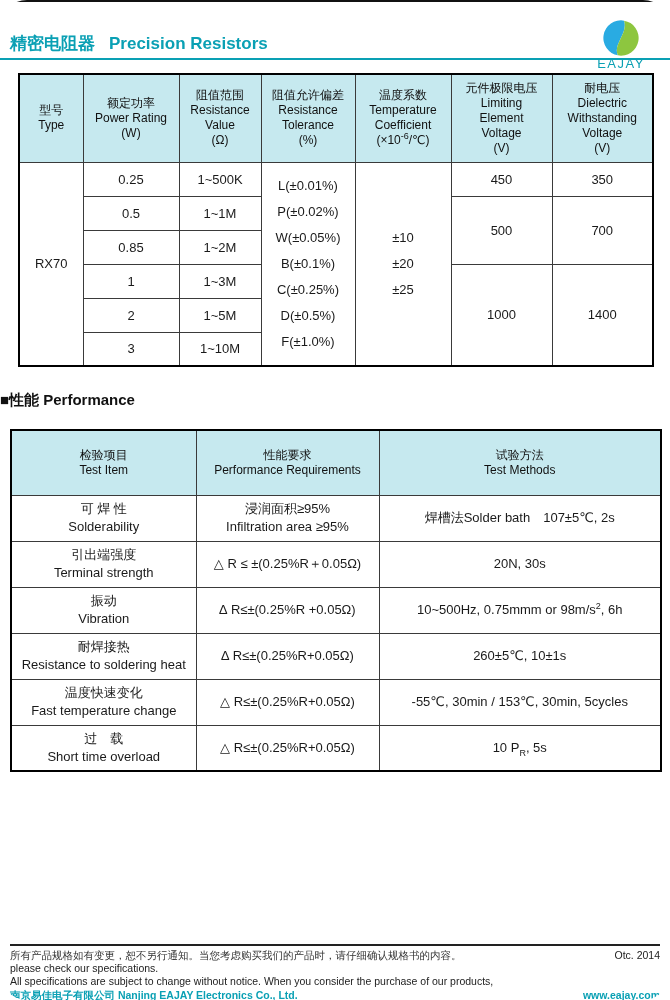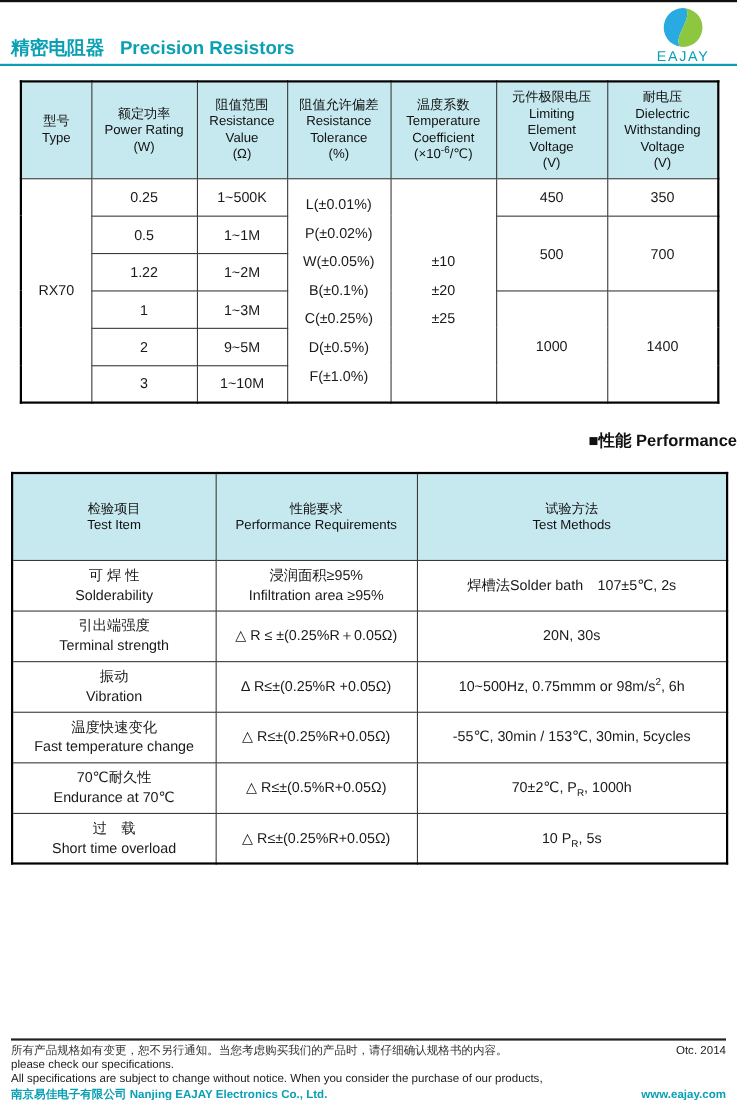--- a/index.html
+++ b/index.html
@@ -1,42 +1,42 @@
 <!DOCTYPE html>
 <html style="--accent: #0aa0b4; --th-bg: #c6e9ef; --logo-blue: #29abe2; --logo-green: #8dc63f;"><head>
 <meta charset="utf-8">
 <style>
   * { margin:0; padding:0; box-sizing:border-box; }
   :root { --accent:#0aa0b4; --th-bg:#c6e9ef; --logo-blue:#29abe2; --logo-green:#8dc63f; }
   html,body { background:#fff; }
   body { width:670px; height:1000px; font-family:"Liberation Sans","DejaVu Sans",sans-serif; color:#1a1a1a; }
-  .page { position:relative; width:670px; height:1000px; overflow:hidden; background:#fff; }
+  .page { position:relative; width:670px; height:1000px; overflow:hidden; background:#fff;border-radius:27px; }
   .topbar { height:2px; background:#111; }
   .header { position:relative; height:56px; }
   .title { position:absolute; left:10px; bottom:3px; color:var(--accent); font-weight:bold; font-size:17px; white-space:nowrap; }
   .title .en { margin-left:14px; }
-  .brand { position:absolute; right:24px; top:5px; width:50px; text-align:center;margin-left:10px; }
+  .brand { position:absolute; right:24px; top:18px; width:50px; text-align:center;margin-left:10px; }
   .brand svg { display:block; margin:0 auto; }
   .logo-blue { fill:var(--logo-blue); }
   .logo-green { fill:var(--logo-green); }
   .brand-name { color:var(--accent); font-size:13px; letter-spacing:1.5px; }
   .rule { height:2px; background:var(--accent); }
   .section-title { font-size:15px; font-weight:bold; color:#111; }
   #ratings-title { margin:6px 0 0 10px; }
-  #perf-title { margin:24px 0 0 0;text-align:right; }
+  #perf-title { margin:24px 0 0 0; }
   table { border-collapse:collapse; table-layout:fixed; }
   .ratings-table { width:634px; margin:13px 0 0 18px; border:2px solid #000; }
   .perf-table { width:650px; margin:19px 0 0 10px; border:2px solid #000; }
   th,td { border:1px solid #3a3a3a; text-align:center; vertical-align:middle; padding:0 2px; }
   thead th { background:var(--th-bg); font-weight:normal; font-size:12px; line-height:15px; color:#111; }
   .ratings-table thead tr { height:88px; }
   .ratings-table tbody tr { height:34px; }
   .ratings-table tbody td { font-size:13px; }
   .multiline { line-height:26px; font-size:13px; }
-  .perf-table thead tr { height:79px; }
+  .perf-table thead tr { height:65px; }
   .perf-table tbody tr { height:46px; }
   .perf-table tbody td { font-size:13px; line-height:18px; }
   td.item { font-size:12.5px; line-height:17px; }
   sup,sub { font-size:9px; line-height:0; }
   .footer { position:absolute; left:10px; width:650px; top:944px; border-top:2px solid #222; padding-top:3px; font-size:10.5px; line-height:13px; color:#222; }
   .footer-row1 { display:flex; justify-content:space-between; }
   .notice-zh { color:#333; }
   .company-row { display:flex; justify-content:space-between; color:var(--accent); font-weight:bold; margin-top:1px; }
 </style>
 </head>
@@ -95,32 +95,32 @@
         <td>450</td>
         <td>350</td>
       </tr>
       <tr>
         <td>0.5</td>
         <td>1~1M</td>
         <td rowspan="2">500</td>
         <td rowspan="2">700</td>
       </tr>
       <tr>
-        <td>1.22</td>
+        <td>0.85</td>
         <td>1~2M</td>
       </tr>
       <tr>
         <td>1</td>
         <td>1~3M</td>
         <td rowspan="3">1000</td>
         <td rowspan="3">1400</td>
       </tr>
       <tr>
         <td>2</td>
-        <td>9~5M</td>
+        <td>1~5M</td>
       </tr>
       <tr>
         <td>3</td>
         <td>1~10M</td>
       </tr>
     </tbody>
   </table>
 
   <h2 class="section-title" id="perf-title">■性能  Performance</h2>
 
@@ -147,28 +147,28 @@
         <td class="item">引出端强度<br>Terminal strength</td>
         <td>△ R ≤ ±(0.25%R＋0.05Ω)</td>
         <td>20N, 30s</td>
       </tr>
       <tr>
         <td class="item">振动<br>Vibration</td>
         <td>∆ R≤±(0.25%R +0.05Ω)</td>
         <td>10~500Hz, 0.75mmm or 98m/s<sup>2</sup>, 6h</td>
       </tr>
       <tr>
+        <td class="item">耐焊接热<br>Resistance to soldering heat</td>
+        <td>∆ R≤±(0.25%R+0.05Ω)</td>
+        <td>260±5℃, 10±1s</td>
+      </tr>
+      <tr>
         <td class="item">温度快速变化<br>Fast temperature change</td>
         <td>△ R≤±(0.25%R+0.05Ω)</td>
         <td>-55℃, 30min / 153℃, 30min, 5cycles</td>
-      </tr>
-      <tr>
-        <td class="item">70℃耐久性<br>Endurance at 70℃</td>
-        <td>△ R≤±(0.5%R+0.05Ω)</td>
-        <td>70±2℃, P<sub>R</sub>, 1000h</td>
       </tr>
       <tr>
         <td class="item">过　载<br>Short time overload</td>
         <td>△ R≤±(0.25%R+0.05Ω)</td>
         <td>10 P<sub>R</sub>, 5s</td>
       </tr>
     </tbody>
   </table>
 
   <div class="footer">

